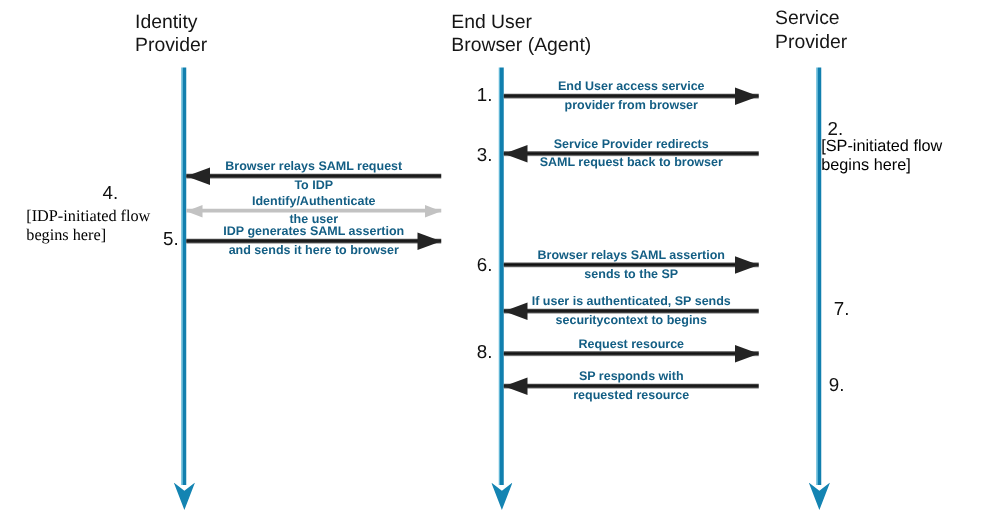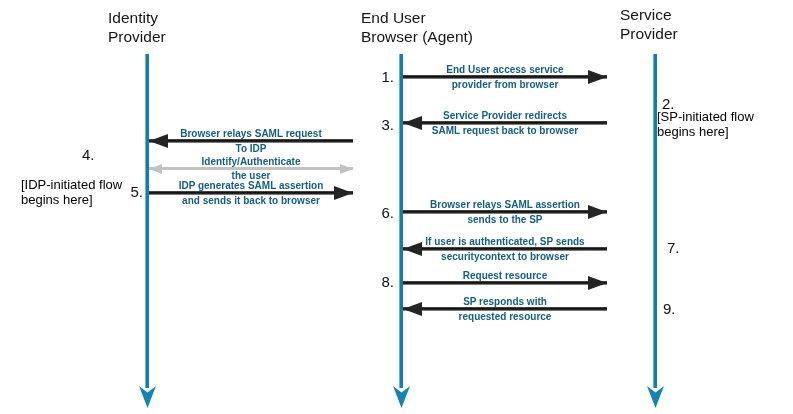--- a/index.html
+++ b/index.html
@@ -115,21 +115,21 @@
   .n9 { left: 663px; top: 300px; }
 
   
   .note {
     position: absolute;
     color: #000000;
     font-size: 13px;
     line-height: 14.5px;
     white-space: pre-line;
   }
-  .note-idp { left: 21px;  top: 178px; width: 132px; }
+  .note-idp { left: 21px;  top: 166px; width: 132px; font-family: Liberation Serif, serif; }
   .note-sp  { left: 657px; top: 110px; width: 136px; }
 </style>
 </head>
 <body>
 
 <div id="stage">
 
   <div class="actor actor-idp">Identity
 Provider</div>
   <div class="actor actor-browser">End User
@@ -175,37 +175,37 @@
       <span class="head-r"></span>
     </div>
     <div class="mlabel">the user</div>
   </div>
 
   <div class="msg msg-left m5">
     <div class="mlabel">IDP generates SAML assertion</div>
     <div class="shaft">
         <span class="head-r"></span>
       </div>
-    <div class="mlabel">and sends it back to browser</div>
+    <div class="mlabel">and sends it here to browser</div>
   </div>
 
   <div class="msg msg-right m6">
     <div class="mlabel">Browser relays SAML assertion</div>
     <div class="shaft">
         <span class="head-r"></span>
       </div>
     <div class="mlabel">sends to the SP</div>
   </div>
 
   <div class="msg msg-right m7">
     <div class="mlabel">If user is authenticated, SP sends</div>
     <div class="shaft">
         <span class="head-l"></span>
       </div>
-    <div class="mlabel">securitycontext to browser</div>
+    <div class="mlabel">securitycontext to begins</div>
   </div>
 
   <div class="msg msg-right m8">
     <div class="mlabel">Request resource</div>
     <div class="shaft">
         <span class="head-r"></span>
       </div>
   </div>
 
   <div class="msg msg-right m9">

